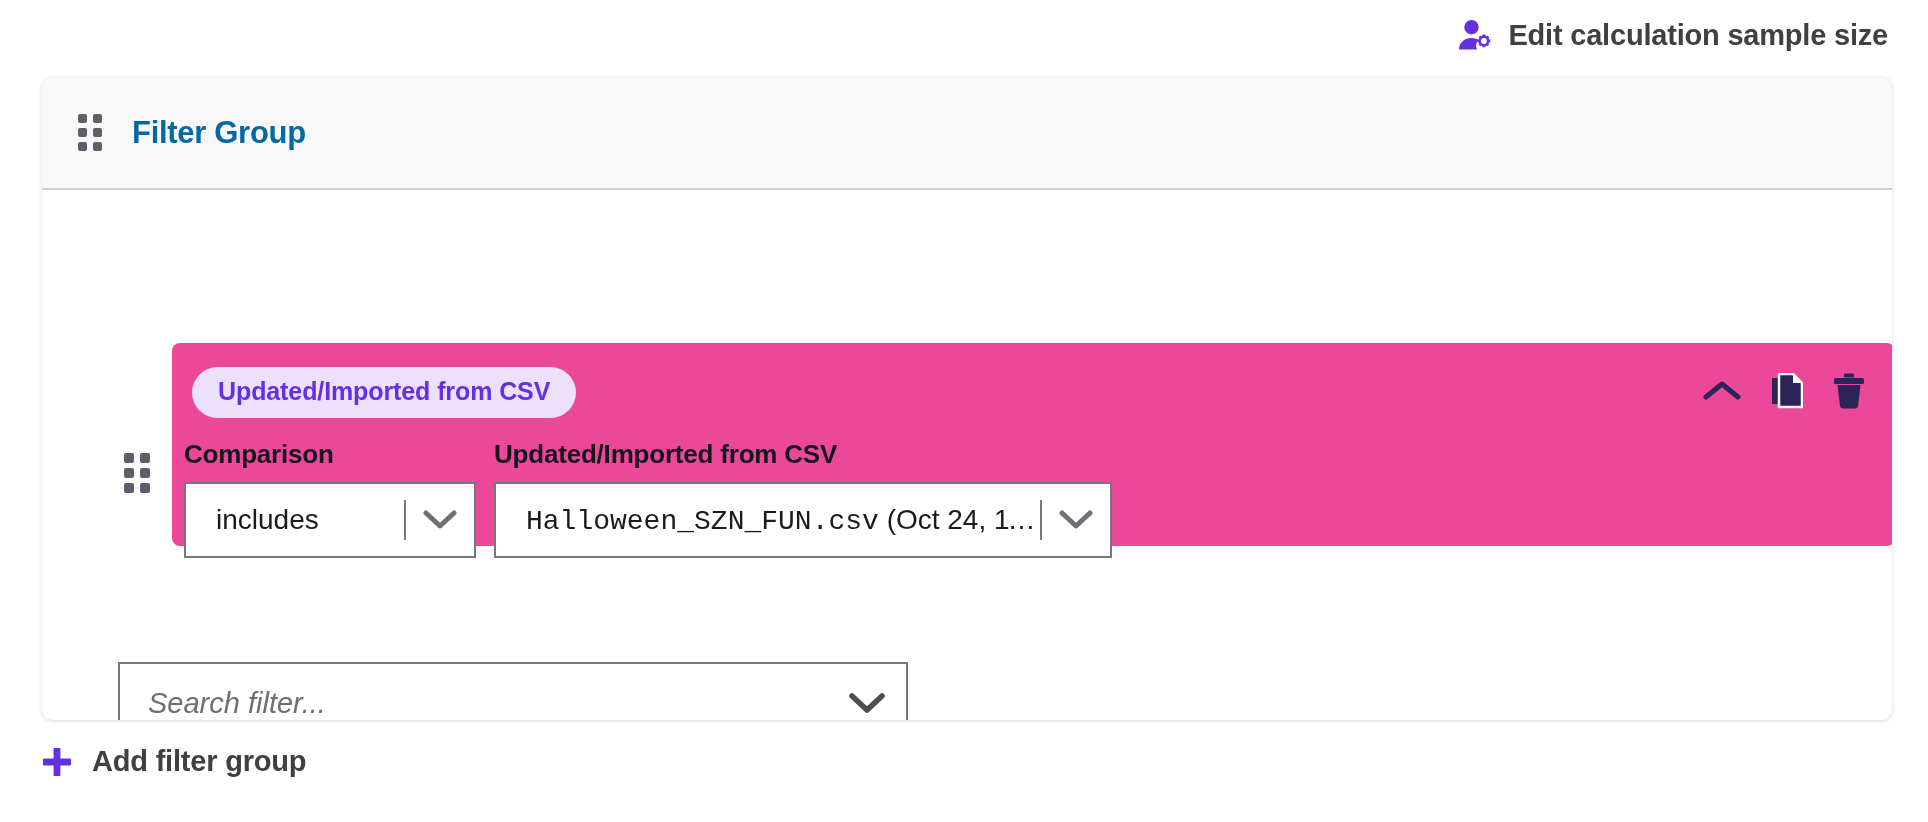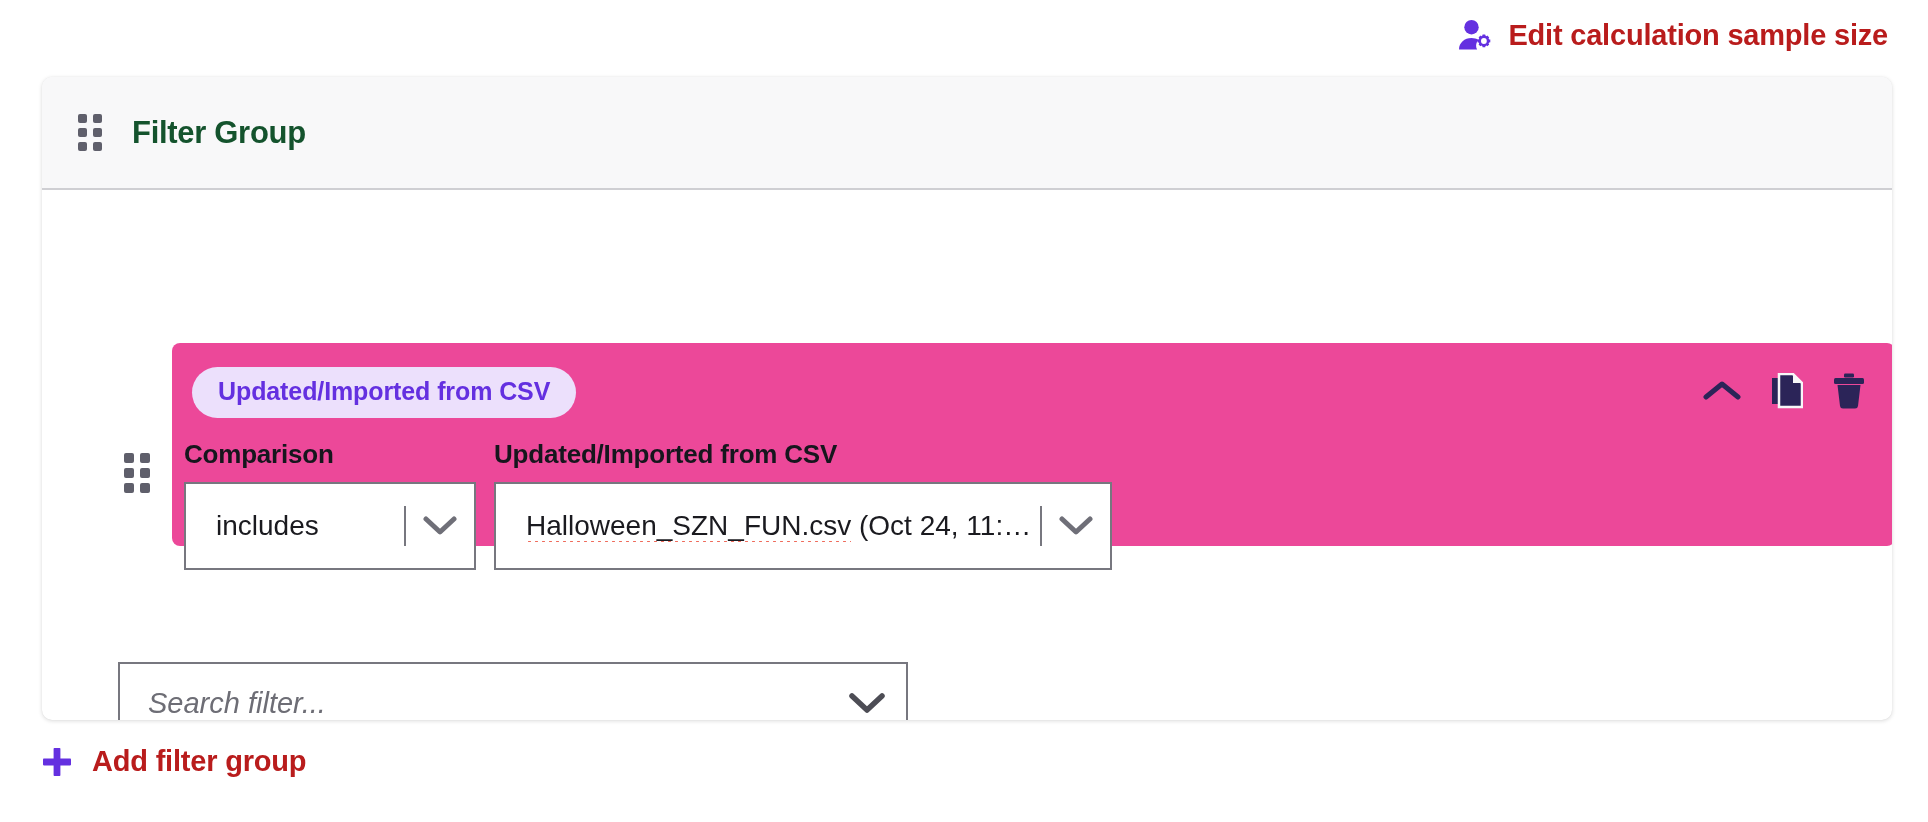--- a/index.html
+++ b/index.html
@@ -27,21 +27,21 @@
     display: flex;
     align-items: center;
     justify-content: flex-end;
     padding-right: 40px;
   }
 
   .link-purple {
     display: inline-flex;
     align-items: center;
     gap: 14px;
-    color: #b91c1c;
+    color: #404040;
     font-weight: bold;
     cursor: pointer;
     user-select: none;
   }
   .link-purple .lbl { white-space: nowrap; }
 
   .topbar .link-purple { font-size: 29px; letter-spacing: -0.2px; }
 
   .icon-user-gear { width: 36px; height: 32px; display: block; }
 
@@ -63,21 +63,21 @@
     background: #f8f8f9;
     border-bottom: 2px solid #cfcfd3;
     display: flex;
     align-items: center;
     padding-left: 36px;
   }
 
   .panel-title {
     font-size: 31px;
     font-weight: bold;
-    color: #14532d;
+    color: #0369a1;
     margin-left: 30px;
     letter-spacing: -0.3px;
   }
 
   
   .drag-handle {
     display: grid;
     grid-template-columns: repeat(2, 9px);
     grid-template-rows: repeat(3, 9px);
     gap: 5px 6px;
@@ -152,21 +152,21 @@
 
   .field-label {
     font-size: 26px;
     font-weight: bold;
     color: #16161d;
     margin-bottom: 12px;
     letter-spacing: -0.2px;
   }
 
   .select-box {
-    height: 88px;
+    height: 76px;
     background: #ffffff;
     border: 2px solid #77777f;
     display: flex;
     align-items: center;
     cursor: pointer;
     position: relative;
   }
   .select-box .val {
     flex: 1;
     font-size: 28px;
@@ -193,20 +193,21 @@
   .field-comparison .select-box { width: 292px; }
   .field-csv .select-box { width: 618px; }
 
   
   .spell {
     background-image: radial-gradient(circle, #ef6a5a 1.4px, transparent 1.6px);
     background-size: 7px 7px;
     background-repeat: repeat-x;
     background-position: 0 bottom;
     padding-bottom: 5px;
+    font-family: Liberation Mono, monospace;
   }
 
   
   .search-box {
     position: absolute;
     left: 76px;
     top: 472px;
     width: 790px;
     height: 82px;
     border: 2px solid #77777f;

